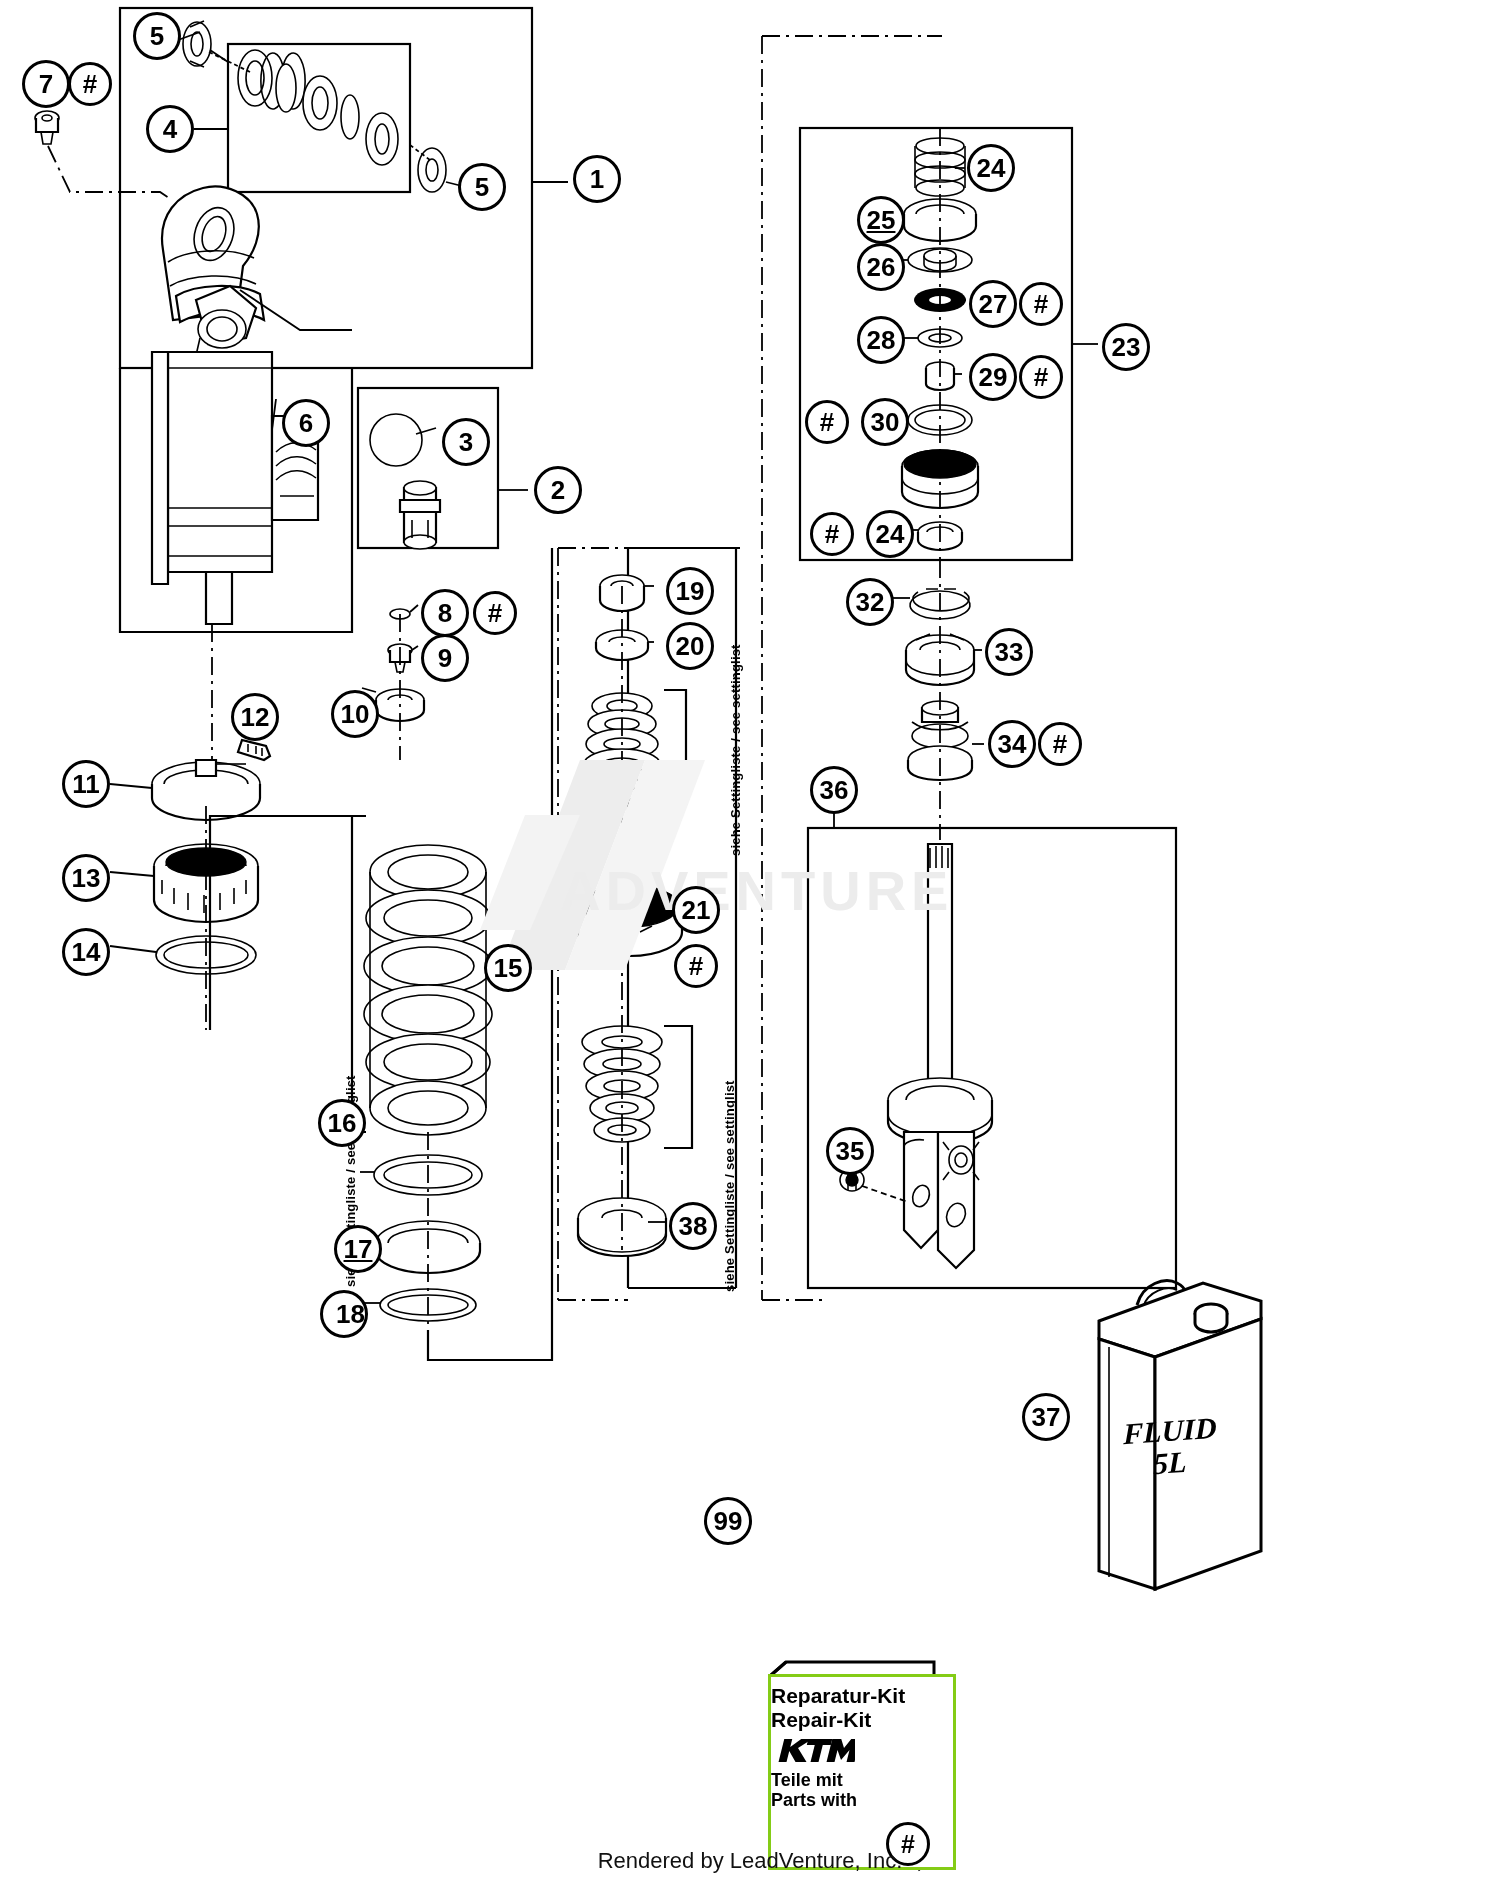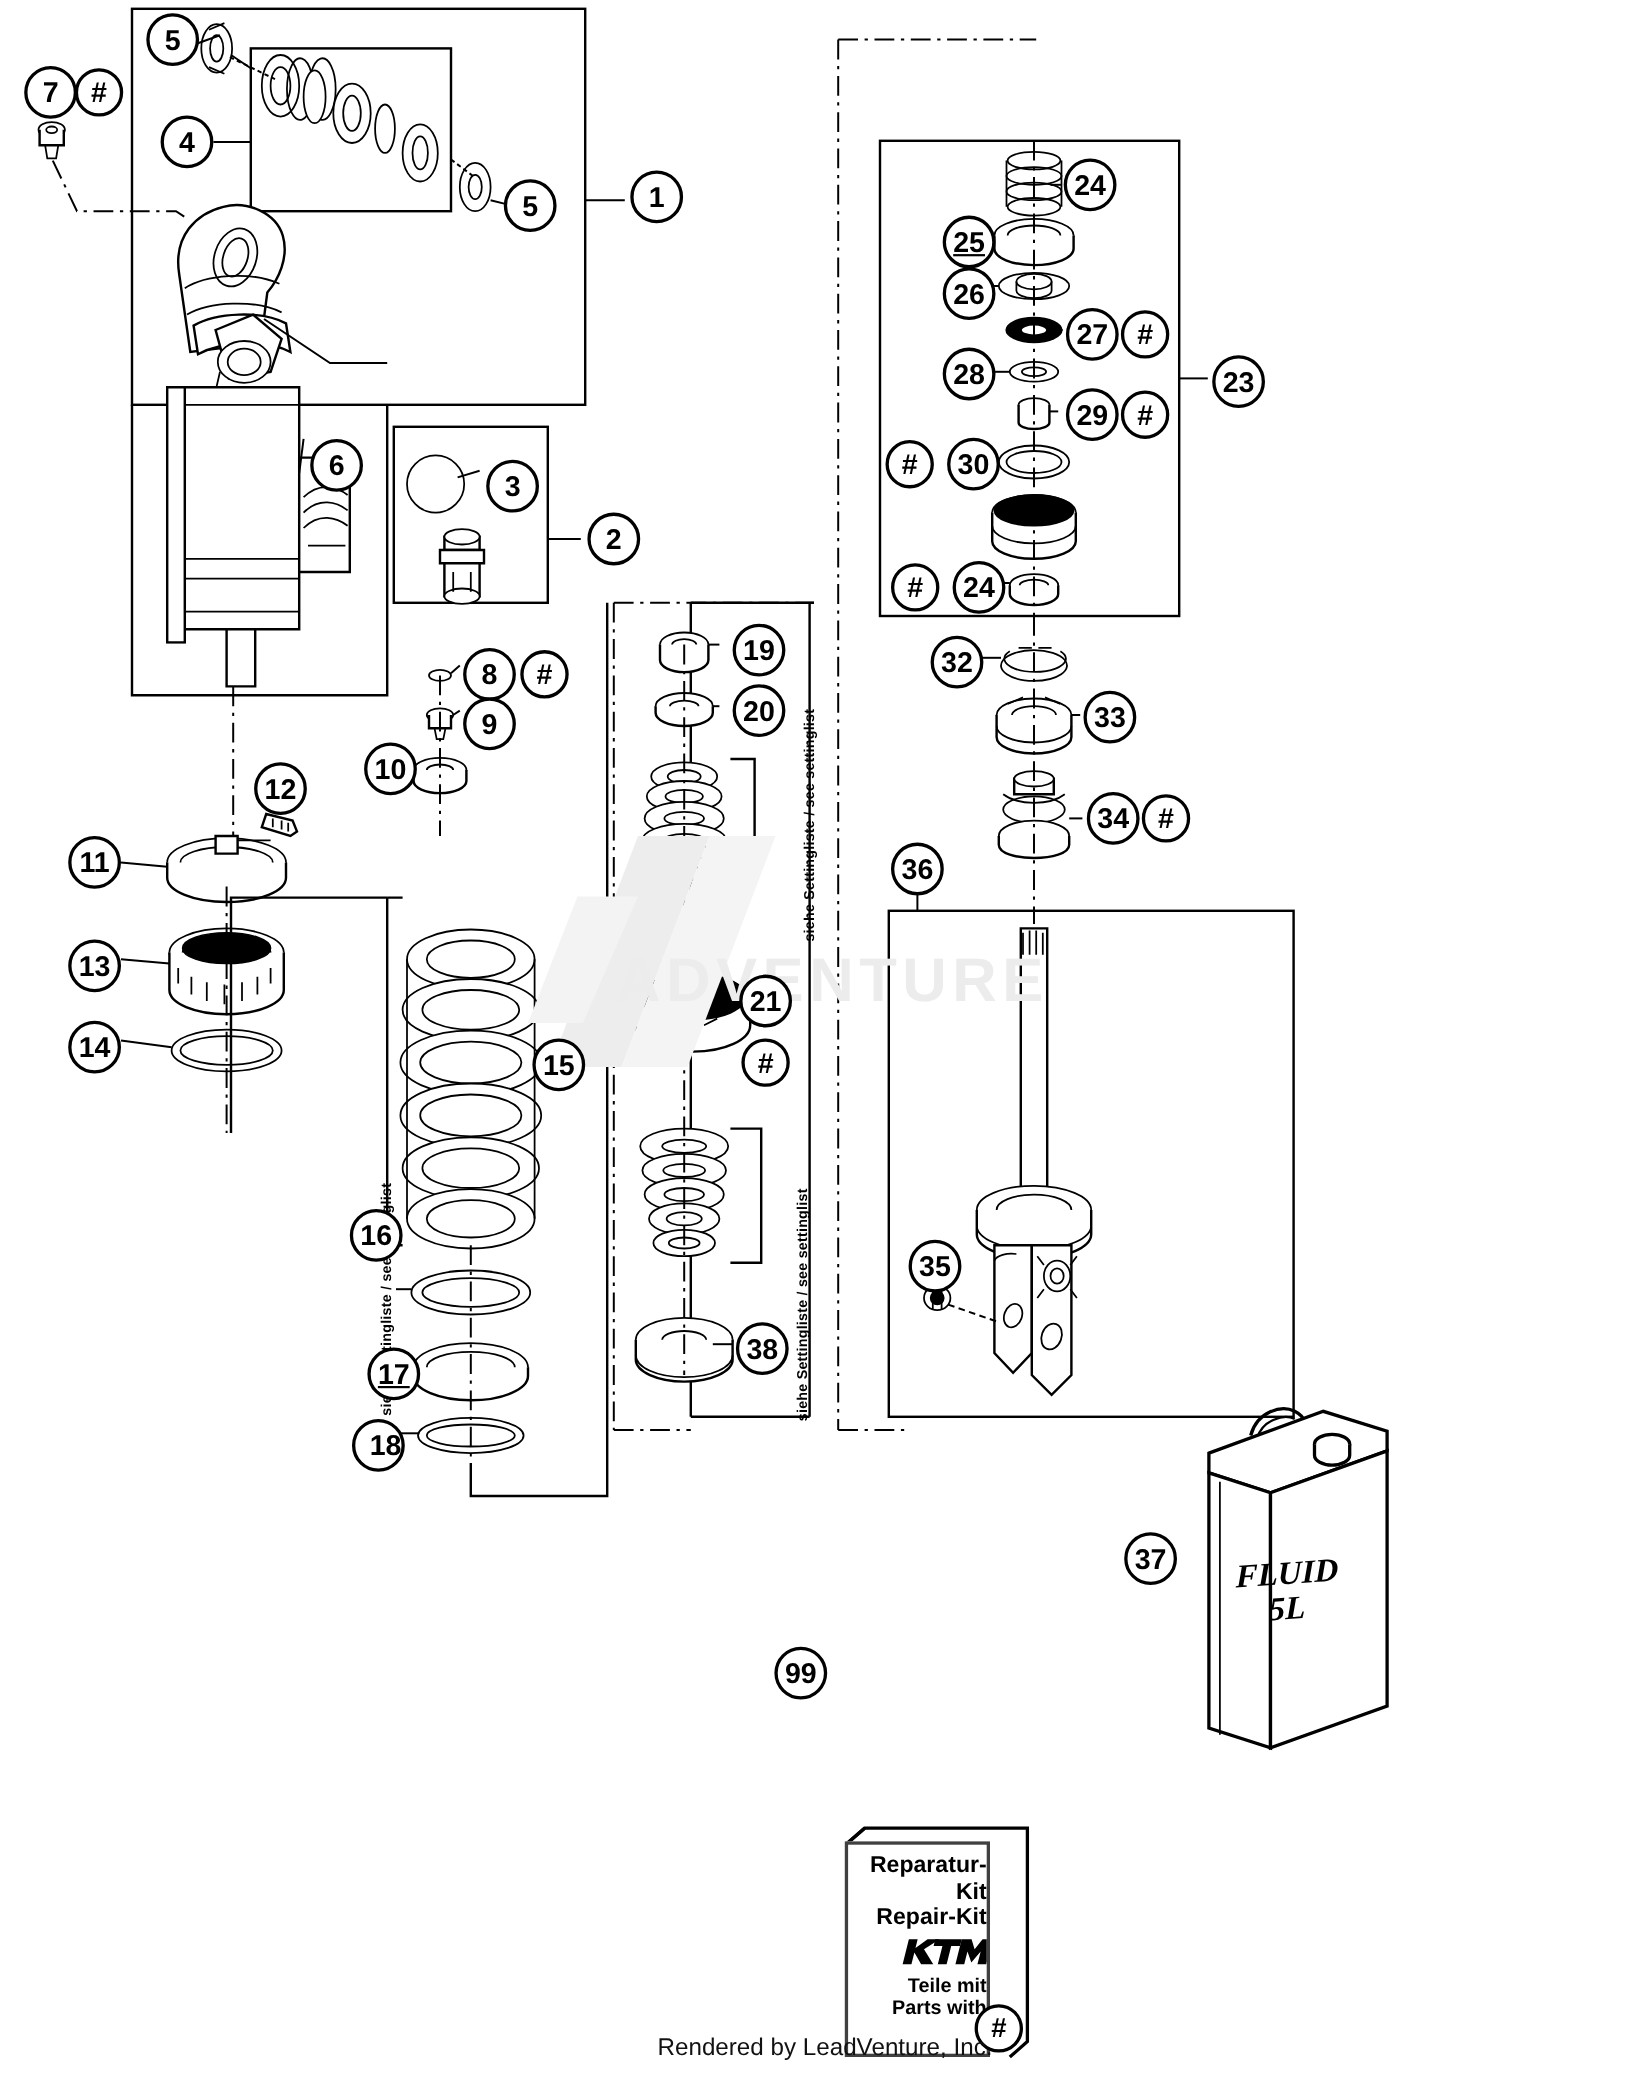--- a/index.html
+++ b/index.html
@@ -64,25 +64,25 @@
     position: absolute;
     left: 768px;
     top: 1660px;
     width: 168px;
     height: 212px;
     z-index: 20;
   }
   #repair-kit .box-face {
     position: absolute;
     left: 0; top: 14px;
-    width: 132px; height: 196px;
-    border: 3px solid #404040;
+    width: 188px; height: 196px;
+    border: 3px solid #84cc16;
     background: #fff;
     box-sizing: border-box;
-    text-align: right;
+    text-align: left;
     padding-top: 7px;
   }
   #repair-kit .kit-line {
     font-size: 21px;
     font-weight: bold;
     line-height: 1.12;
     font-family: "Liberation Sans", sans-serif;
   }
   #repair-kit .kit-line.small {
     font-size: 18px;
@@ -582,21 +582,21 @@
     </div>
   <div class="bubble sz-n" style="left:421px; top:589px;">
       <span>8</span>
     </div>
   <div class="bubble sz-h" style="left:473px; top:591px;">
       <span>#</span>
     </div>
   <div class="bubble sz-n" style="left:421px; top:634px;">
       <span>9</span>
     </div>
-  <div class="bubble sz-n" style="left:331px; top:675px;text-align:right;">
+  <div class="bubble sz-n" style="left:331px; top:690px;text-align:right;">
       <span>10</span>
     </div>
   <div class="bubble sz-n" style="left:231px; top:693px;">
       <span>12</span>
     </div>
   <div class="bubble sz-n" style="left:62px; top:760px;">
       <span>11</span>
     </div>
   <div class="bubble sz-n" style="left:62px; top:854px;">
       <span>13</span>

